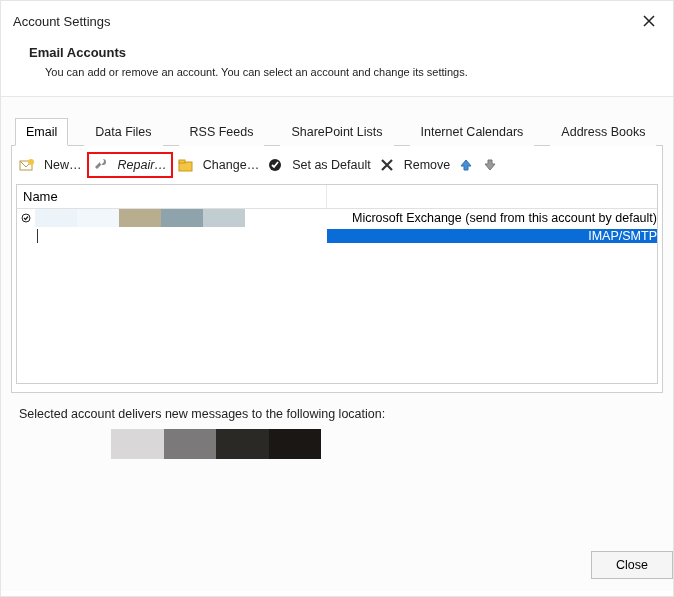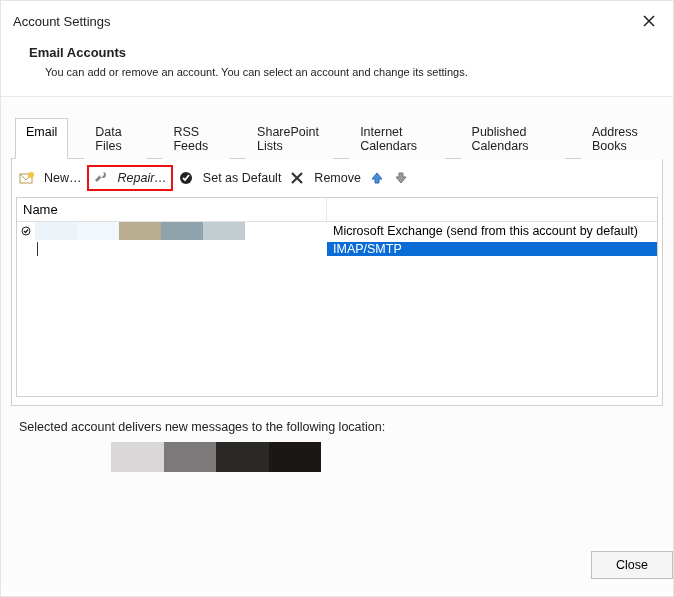--- a/index.html
+++ b/index.html
@@ -28,21 +28,21 @@
   .highlight-box { border: 2.5px solid #e11; padding:1px;font-style:italic;}
   
   .listbox { border: 1px solid #cfcfcf; margin: 0 4px 8px 4px; height: 200px; background: #fff; overflow: hidden; }
   .list-header { display: flex; border-bottom: 1px solid #e0e0e0; }
   .list-header .col { font-size: 13px; padding: 4px 6px; border-right: 1px solid #e8e8e8;}
   .col-name { width: 310px; }
   .col-type { flex: 1; }
   .row { display: flex; font-size: 12.5px; align-items: center; height: 18px;}
   .row .cell-icon { width: 18px; padding-left:4px; display:flex; align-items:center;}
   .row .cell-name { width: 292px; display:flex;}
-  .row .cell-type { flex:1; padding-left:6px;}
+  .row .cell-type { flex:1; padding-left:6px;text-align:right;}
   .row.selected .cell-type { background: #0a6cd6; color: #fff; }
   .row .caret { width:1px; height:14px; background:#333; margin-left:2px;}
   
   .swatches1 { display:flex; height:18px; width:210px;}
   .sw { flex:1;}
   
   .msg { font-size: 12.5px; color:#222; padding: 14px 8px 8px 8px;}
   .swatches2 { display:flex; height:30px; width:210px; margin-left:100px;}
   
   .footer { position:absolute; right:0; bottom:12px;}
@@ -69,21 +69,20 @@
   </div>
 
   <div class="inner">
 
     <div class="tabs">
       <div class="tab active">Email</div>
       <div class="tab">Data Files</div>
       <div class="tab">RSS Feeds</div>
       <div class="tab">SharePoint Lists</div>
       <div class="tab">Internet Calendars</div>
-      <div class="tab">Published Calendars</div>
       <div class="tab">Address Books</div>
     </div>
 
     <div class="tab-body">
       <div class="toolbar">
         <div class="tb-btn">
           <span class="ic">
             <svg width="16" height="16">
                 <rect x="1" y="4" width="12" height="9" fill="#fff" stroke="#b89a4a"></rect>
                 <path d="M1 4 L7 10 L13 4" stroke="#b89a4a" fill="none"></path>
@@ -94,20 +93,29 @@
         </div>
         <div class="highlight-box">
           <div class="tb-btn">
             <span class="ic">
               <svg width="16" height="16">
                   <path d="M10 2 a3 3 0 1 1 -3 3 L2 10 l2 2 L9 7 a3 3 0 0 0 1 -5" fill="#888"></path>
                 </svg>
             </span>
             <span>Repair…</span>
           </div>
+        </div>
+        <div class="tb-btn">
+          <span class="ic">
+            <svg width="16" height="16">
+                <rect x="1" y="5" width="13" height="9" fill="#f4c542" stroke="#c79a1a"></rect>
+                <rect x="1" y="3" width="6" height="3" fill="#f4c542" stroke="#c79a1a"></rect>
+              </svg>
+          </span>
+          <span>Change…</span>
         </div>
         <div class="tb-btn">
           <span class="ic">
             <svg width="16" height="16">
                 <circle cx="8" cy="8" r="6" fill="#222"></circle>
                 <path d="M5 8 L7 10 L11 5" stroke="#fff" fill="none" stroke-width="1.8"></path>
               </svg>
           </span>
           <span>Set as Default</span>
         </div>

